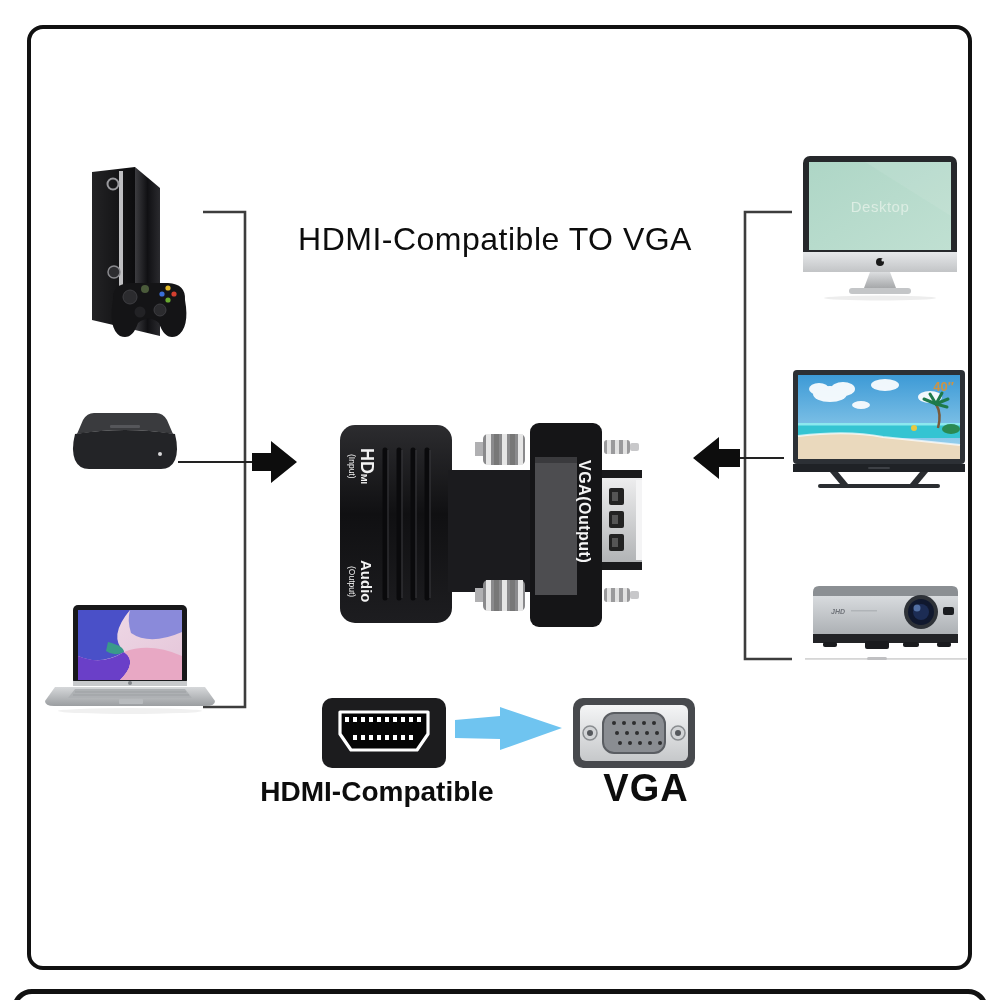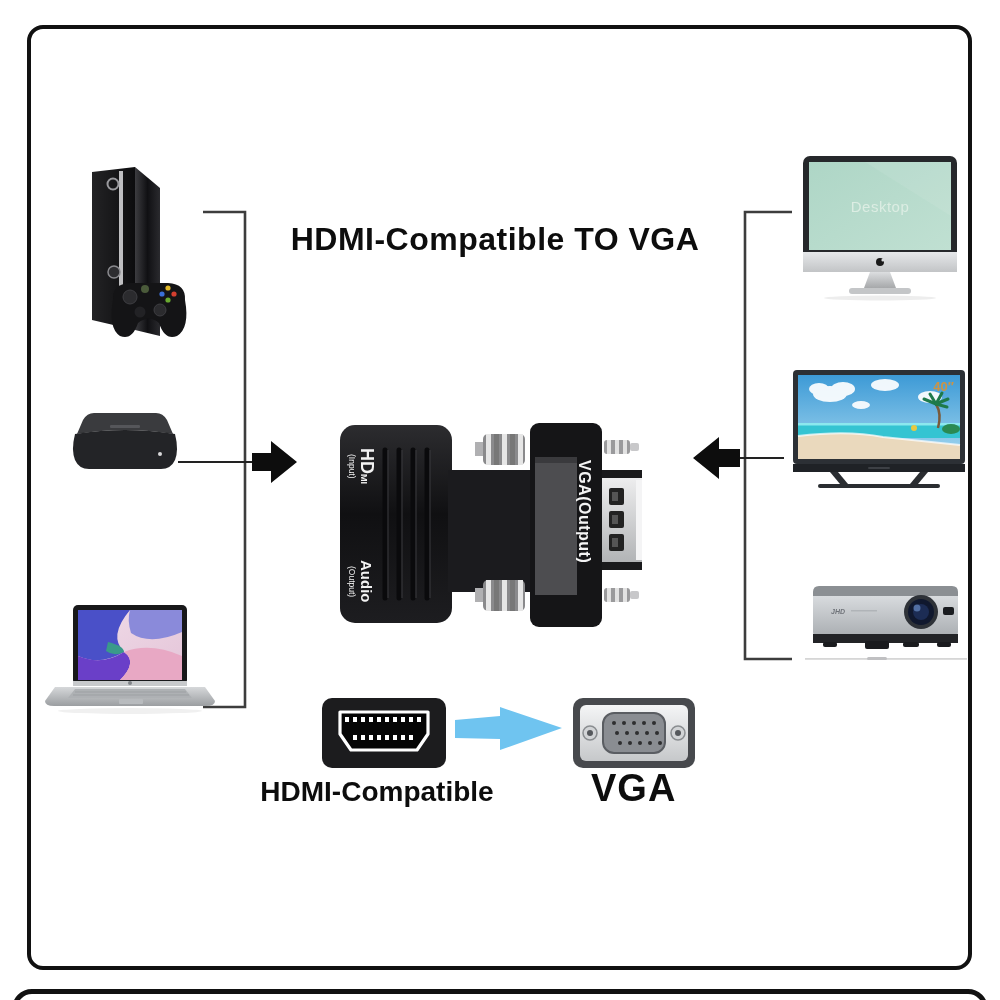--- a/index.html
+++ b/index.html
@@ -3,25 +3,25 @@
 <meta charset="utf-8">
 <style>
   html,body{margin:0;padding:0;background:#fff;}
   body{width:1000px;height:1000px;overflow:hidden;font-family:"Liberation Sans",sans-serif;}
   .stage{position:relative;width:1000px;height:1000px;background:#ffffff;}
   .frame{position:absolute;left:27px;top:25px;width:945px;height:945px;
          border:4px solid #111;border-radius:16px;box-sizing:border-box;}
   .frame-next{position:absolute;left:12px;top:989px;width:976px;height:40px;
          border:5px solid #111;border-radius:22px;box-sizing:border-box;}
   .title{position:absolute;left:240px;top:221px;width:510px;text-align:center;
-         font-size:32px;font-weight:700;color:#0d0d0d;letter-spacing:.5px;}
+         font-size:32px;font-weight:400;color:#0d0d0d;letter-spacing:.5px;}
   .dev{position:absolute;}
   .lbl-hdmi{position:absolute;left:251px;top:776px;width:252px;text-align:center;
          font-size:28px;font-weight:700;color:#0d0d0d;}
-  .lbl-vga{position:absolute;left:591px;top:767px;width:110px;
+  .lbl-vga{position:absolute;left:591px;top:767px;width:110px;text-align:center;
          font-size:38px;font-weight:700;color:#0d0d0d;letter-spacing:1px;}
   svg{display:block;}
 </style>
 </head>
 <body>
 
 <div class="stage">
 
   <div class="frame"></div>
   <div class="frame-next"></div>

